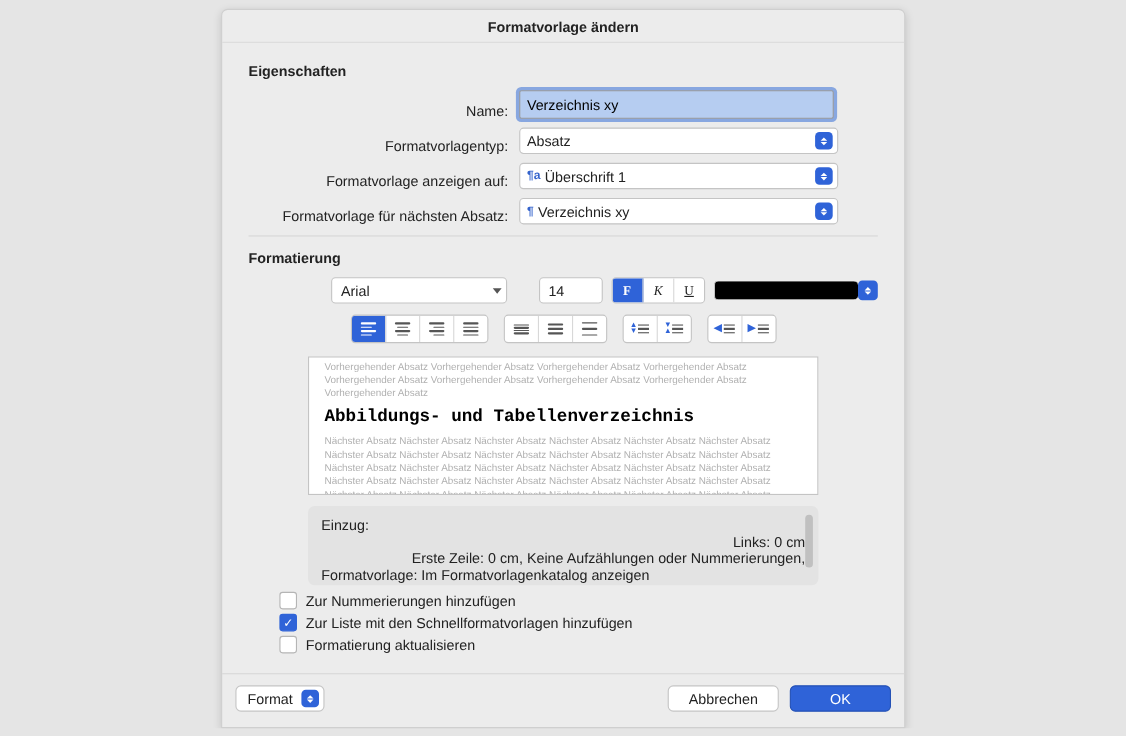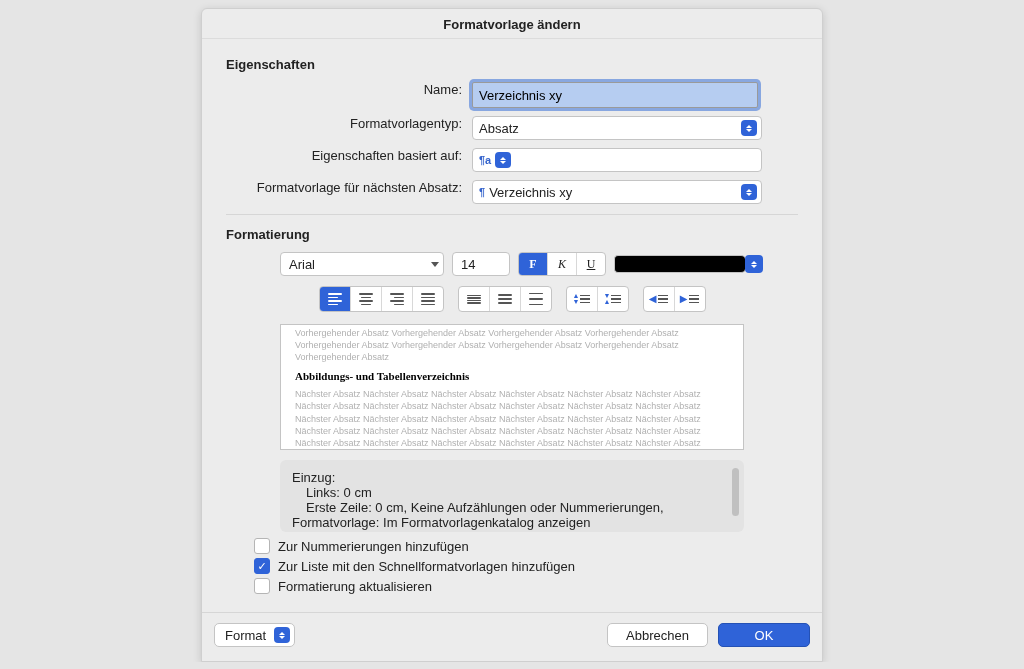--- a/index.html
+++ b/index.html
@@ -26,21 +26,21 @@
 }
 .body {
   padding: 14px 24px 12px 24px;
 }
 .section-header {
   font-weight: 600;
   margin: 4px 0 10px 0;
 }
 .row {
   display: flex;
-  align-items: flex-start;
+  align-items: flex-end;
   margin-bottom: 8px;
 }
 .row .label {
   width: 236px;
   text-align: right;
   padding-right: 10px;
 }
 .row .control {
   flex: 1;
 }
@@ -103,20 +103,21 @@
   margin-bottom: 10px;
   padding-left: 54px;
 }
 .font-select, .size-select {
   background: #fff;
   border: 1px solid #c4c4c4;
   border-radius: 4px;
   height: 22px;
   display: flex; align-items: center;
   padding: 0 4px 0 8px;
+  margin-left: 21px;
 }
 .font-select { width: 150px; }
 .size-select { width: 44px; gap: 44px; }
 .font-select .sel-text, .size-select .sel-text { flex: 1; }
 .tri-down {
   width: 0; height: 0;
   border-left: 4px solid transparent;
   border-right: 4px solid transparent;
   border-top: 5px solid #555;
   margin-left: 4px;
@@ -226,37 +227,37 @@
   height: 120px;
   padding: 2px 14px;
   overflow: hidden;
   font-size: 9px;
   color: #b0b0b0;
   line-height: 1.35;
 }
 .preview .sample-heading {
   color: #000;
   font-weight: 700;
-  font-size: 11px;
-  font-family: Liberation Serif, serif;
+  font-size: 16px;
+  font-family: Liberation Mono, monospace;
   margin: 6px 0 4px 0;
 }
 
 
 .descbox {
   margin: 0 54px 6px 54px;
   background: #e3e3e3;
   border-radius: 6px;
   padding: 10px 12px 4px 12px;
   position: relative;
   height: 58px;
   overflow: hidden;
 }
 .descbox .line1 { }
-.descbox .line2, .descbox .line3 { padding-left: 14px; }
+.descbox .line2, .descbox .line3 { padding-left: 14px; text-align: right; }
 .descbox .line4 { }
 .scroll-thumb {
   position: absolute;
   right: 5px; top: 8px;
   width: 7px; height: 48px;
   background: #c0c0c0;
   border-radius: 4px;
 }
 
 
@@ -328,24 +329,25 @@
       <div class="label">Formatvorlagentyp:</div>
       <div class="control">
         <div class="select-wrap">
           <span class="sel-text">Absatz</span>
           <span class="caps"></span>
         </div>
       </div>
     </div>
 
     <div class="row">
-      <div class="label">Eigenschaften basiert auf:</div>
+      <div class="label">Formatvorlage anzeigen auf:</div>
       <div class="control">
         <div class="select-wrap">
           <span class="sel-icon">¶a</span>
+          <span class="sel-text">Überschrift 1</span>
           <span class="caps"></span>
         </div>
       </div>
     </div>
 
     <div class="row">
       <div class="label">Formatvorlage für nächsten Absatz:</div>
       <div class="control">
         <div class="select-wrap">
           <span class="sel-icon">¶</span>

